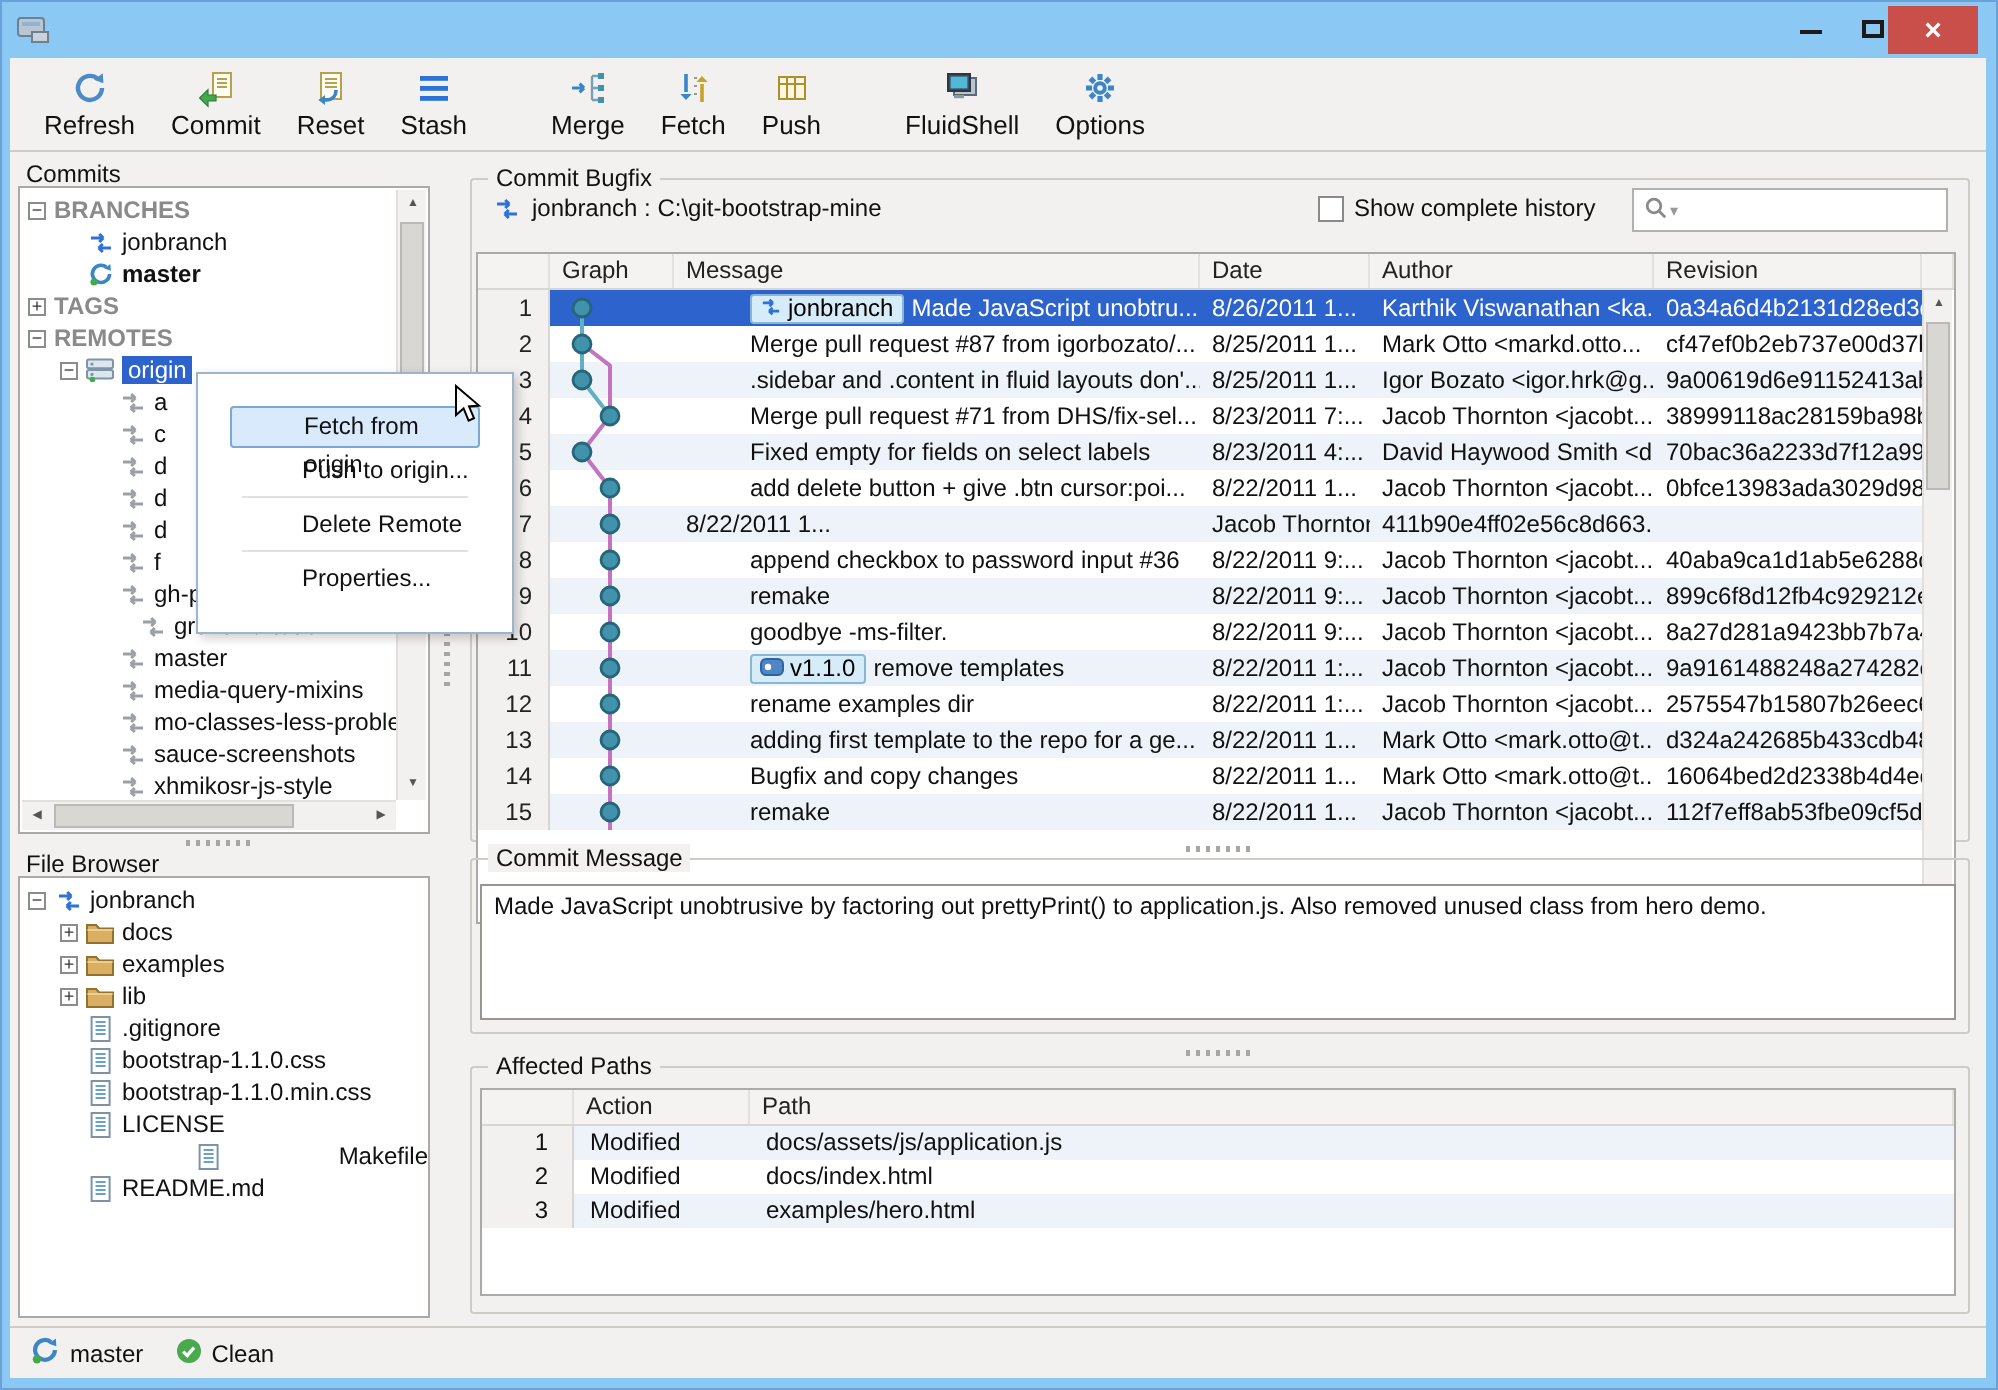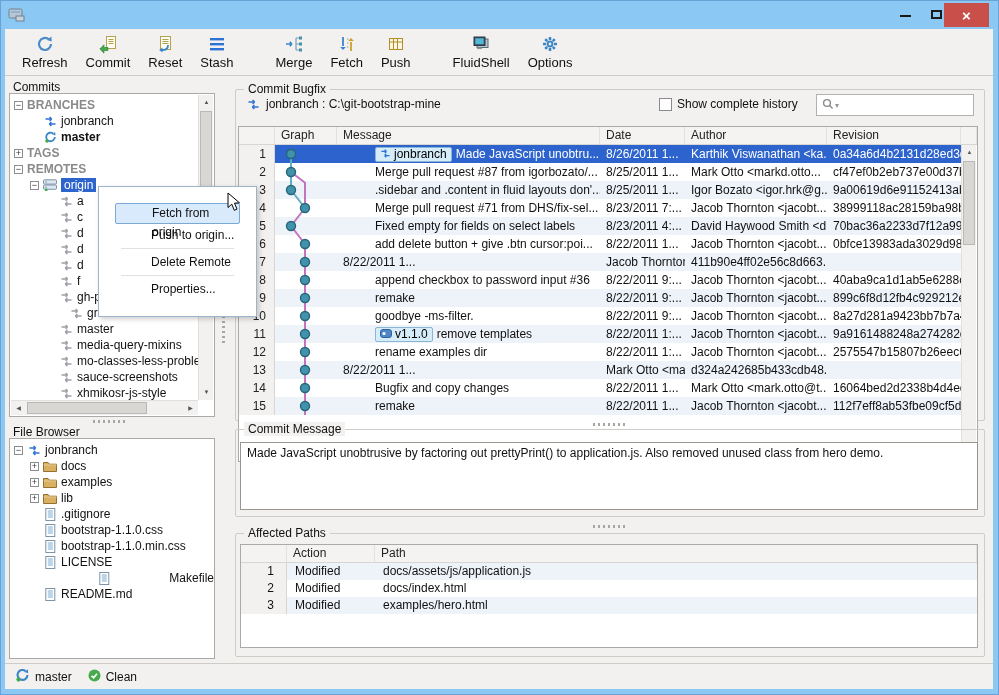--- a/index.html
+++ b/index.html
@@ -659,20 +659,23 @@
                 <div class="hc mcell">
                   <span>rename examples dir</span>
                 </div>
                 <div class="hc dcell">8/22/2011 1:...</div>
                 <div class="hc acell">Jacob Thornton &lt;jacobt...</div>
                 <div class="hc rcell">2575547b15807b26eec6...</div>
               </div>
               <div class="hrow">
                 <div class="hc rnum">13</div>
                 <div class="hc"></div>
+                <div class="hc mcell">
+                  <span>adding first template to the repo for a ge...</span>
+                </div>
                 <div class="hc dcell">8/22/2011 1...</div>
                 <div class="hc acell">Mark Otto &lt;mark.otto@t...</div>
                 <div class="hc rcell">d324a242685b433cdb48...</div>
               </div>
               <div class="hrow">
                 <div class="hc rnum">14</div>
                 <div class="hc"></div>
                 <div class="hc mcell">
                   <span>Bugfix and copy changes</span>
                 </div>

